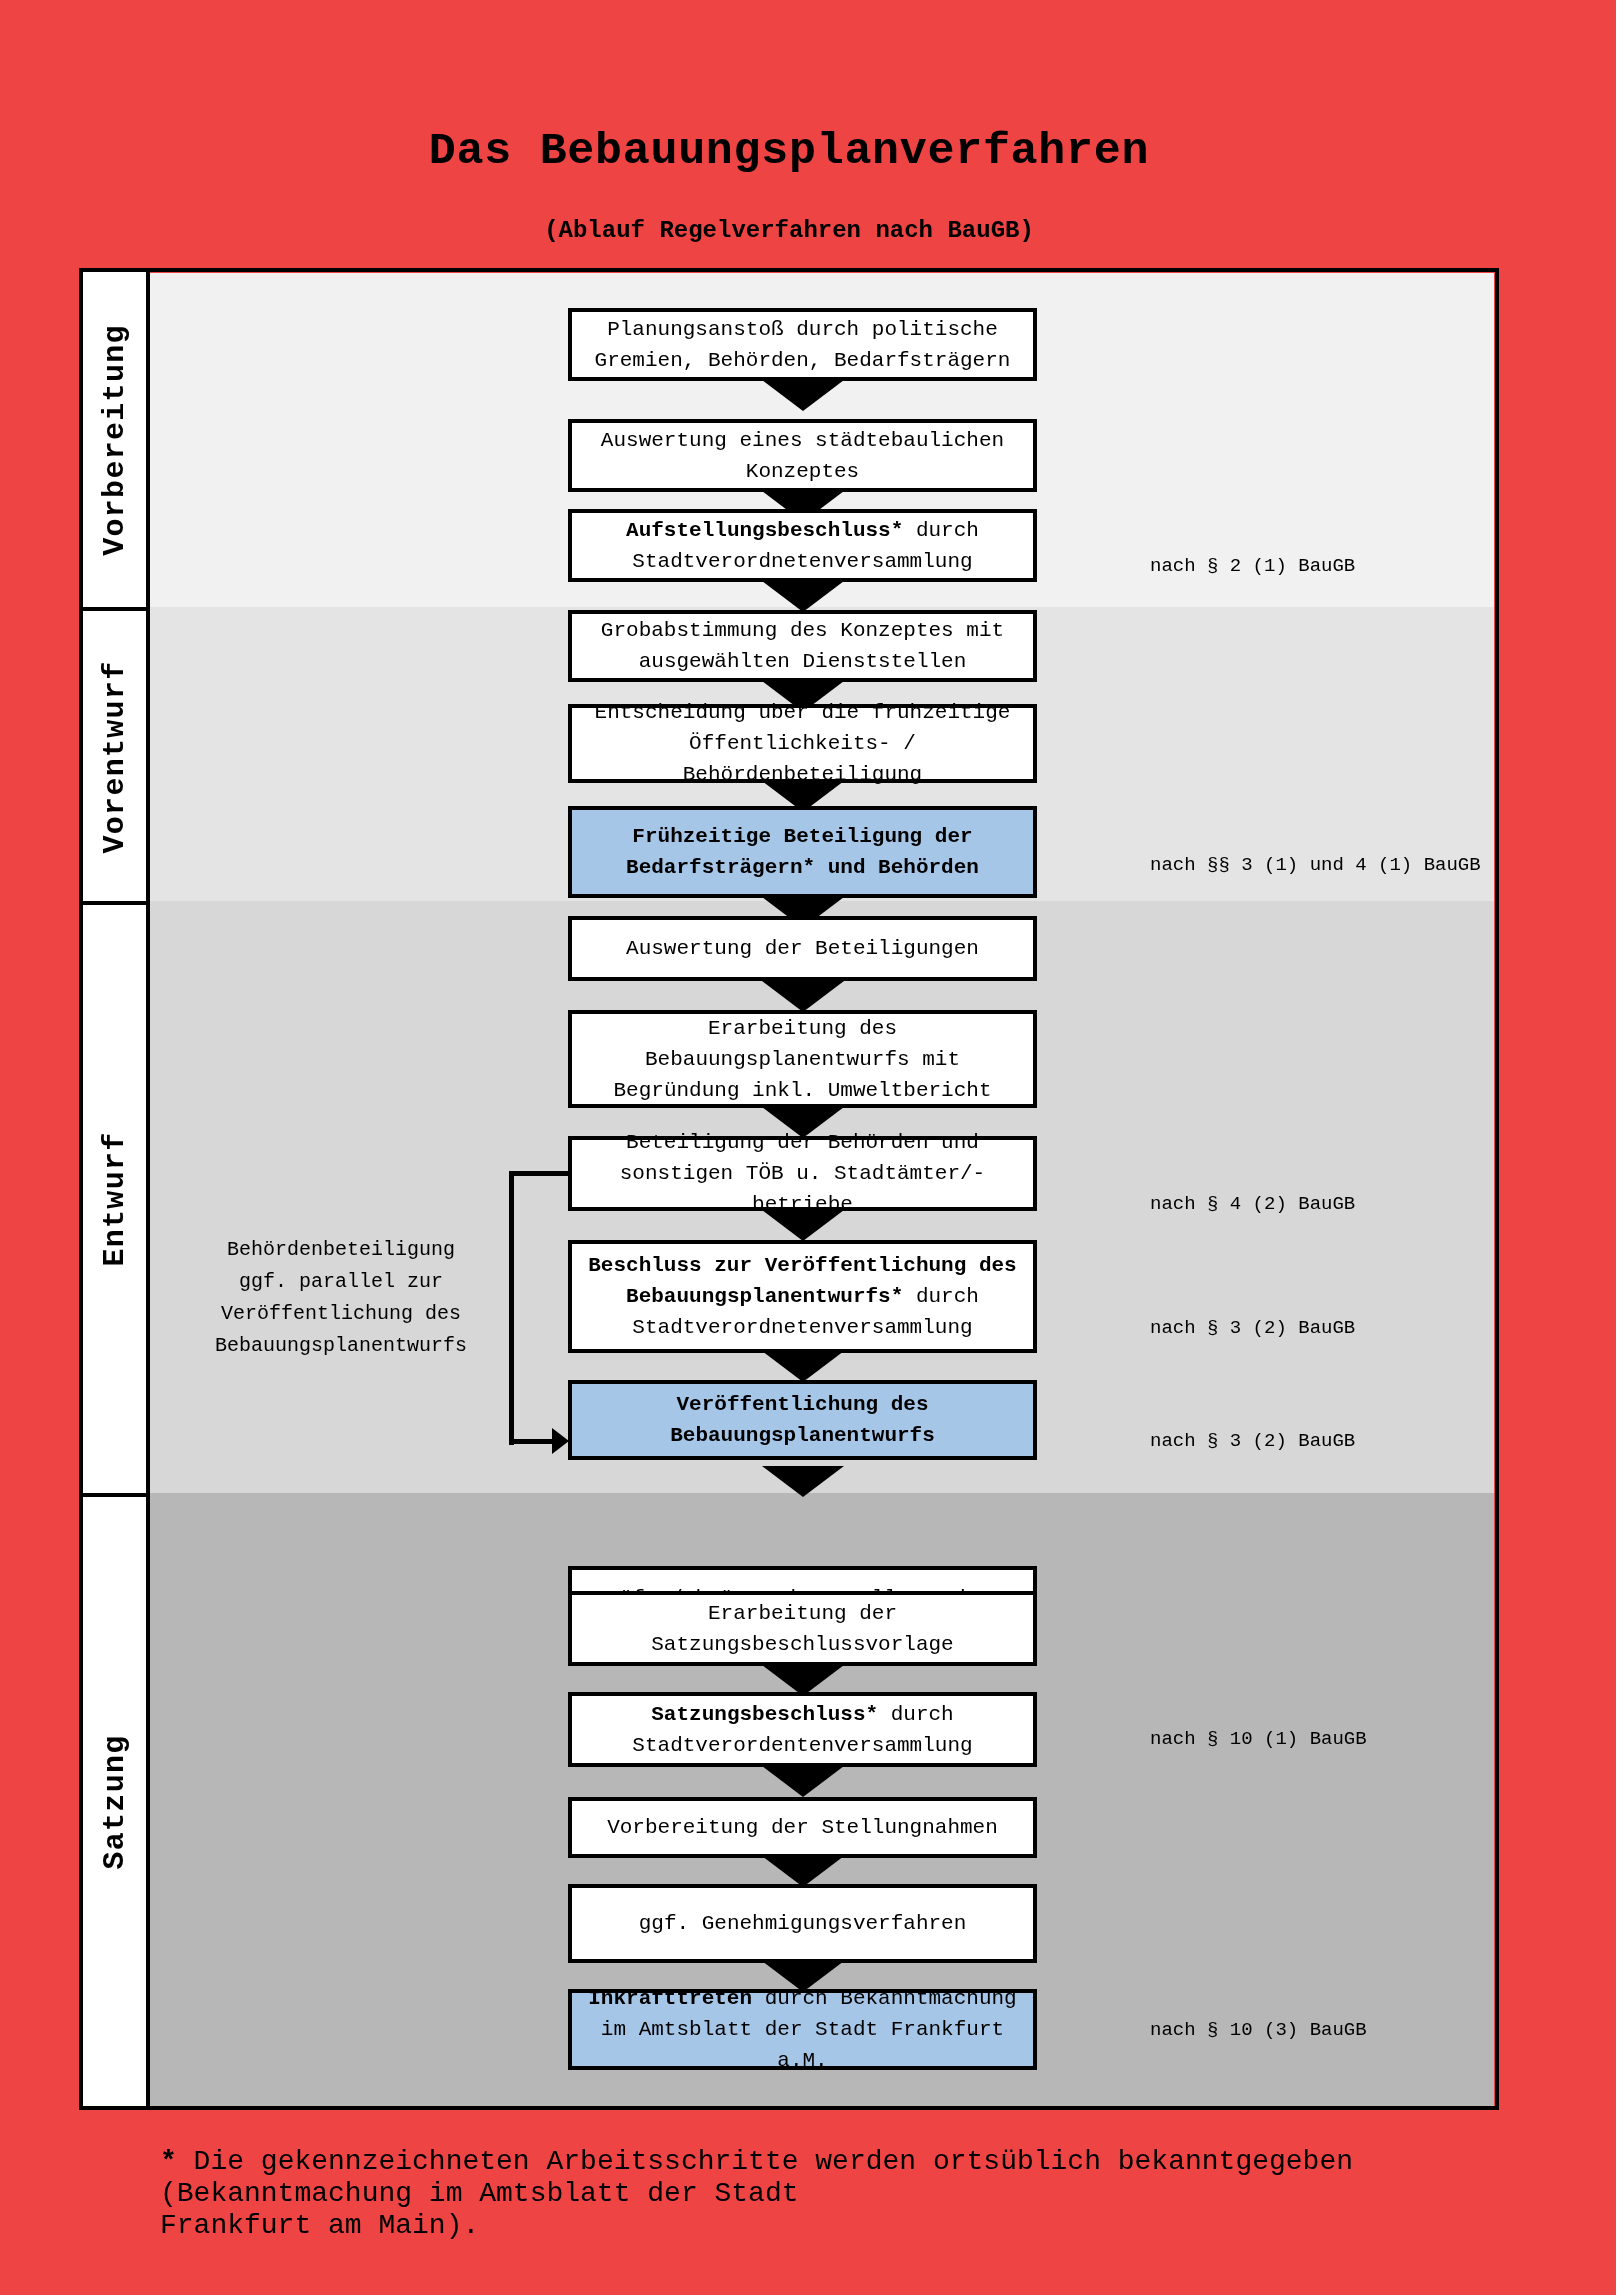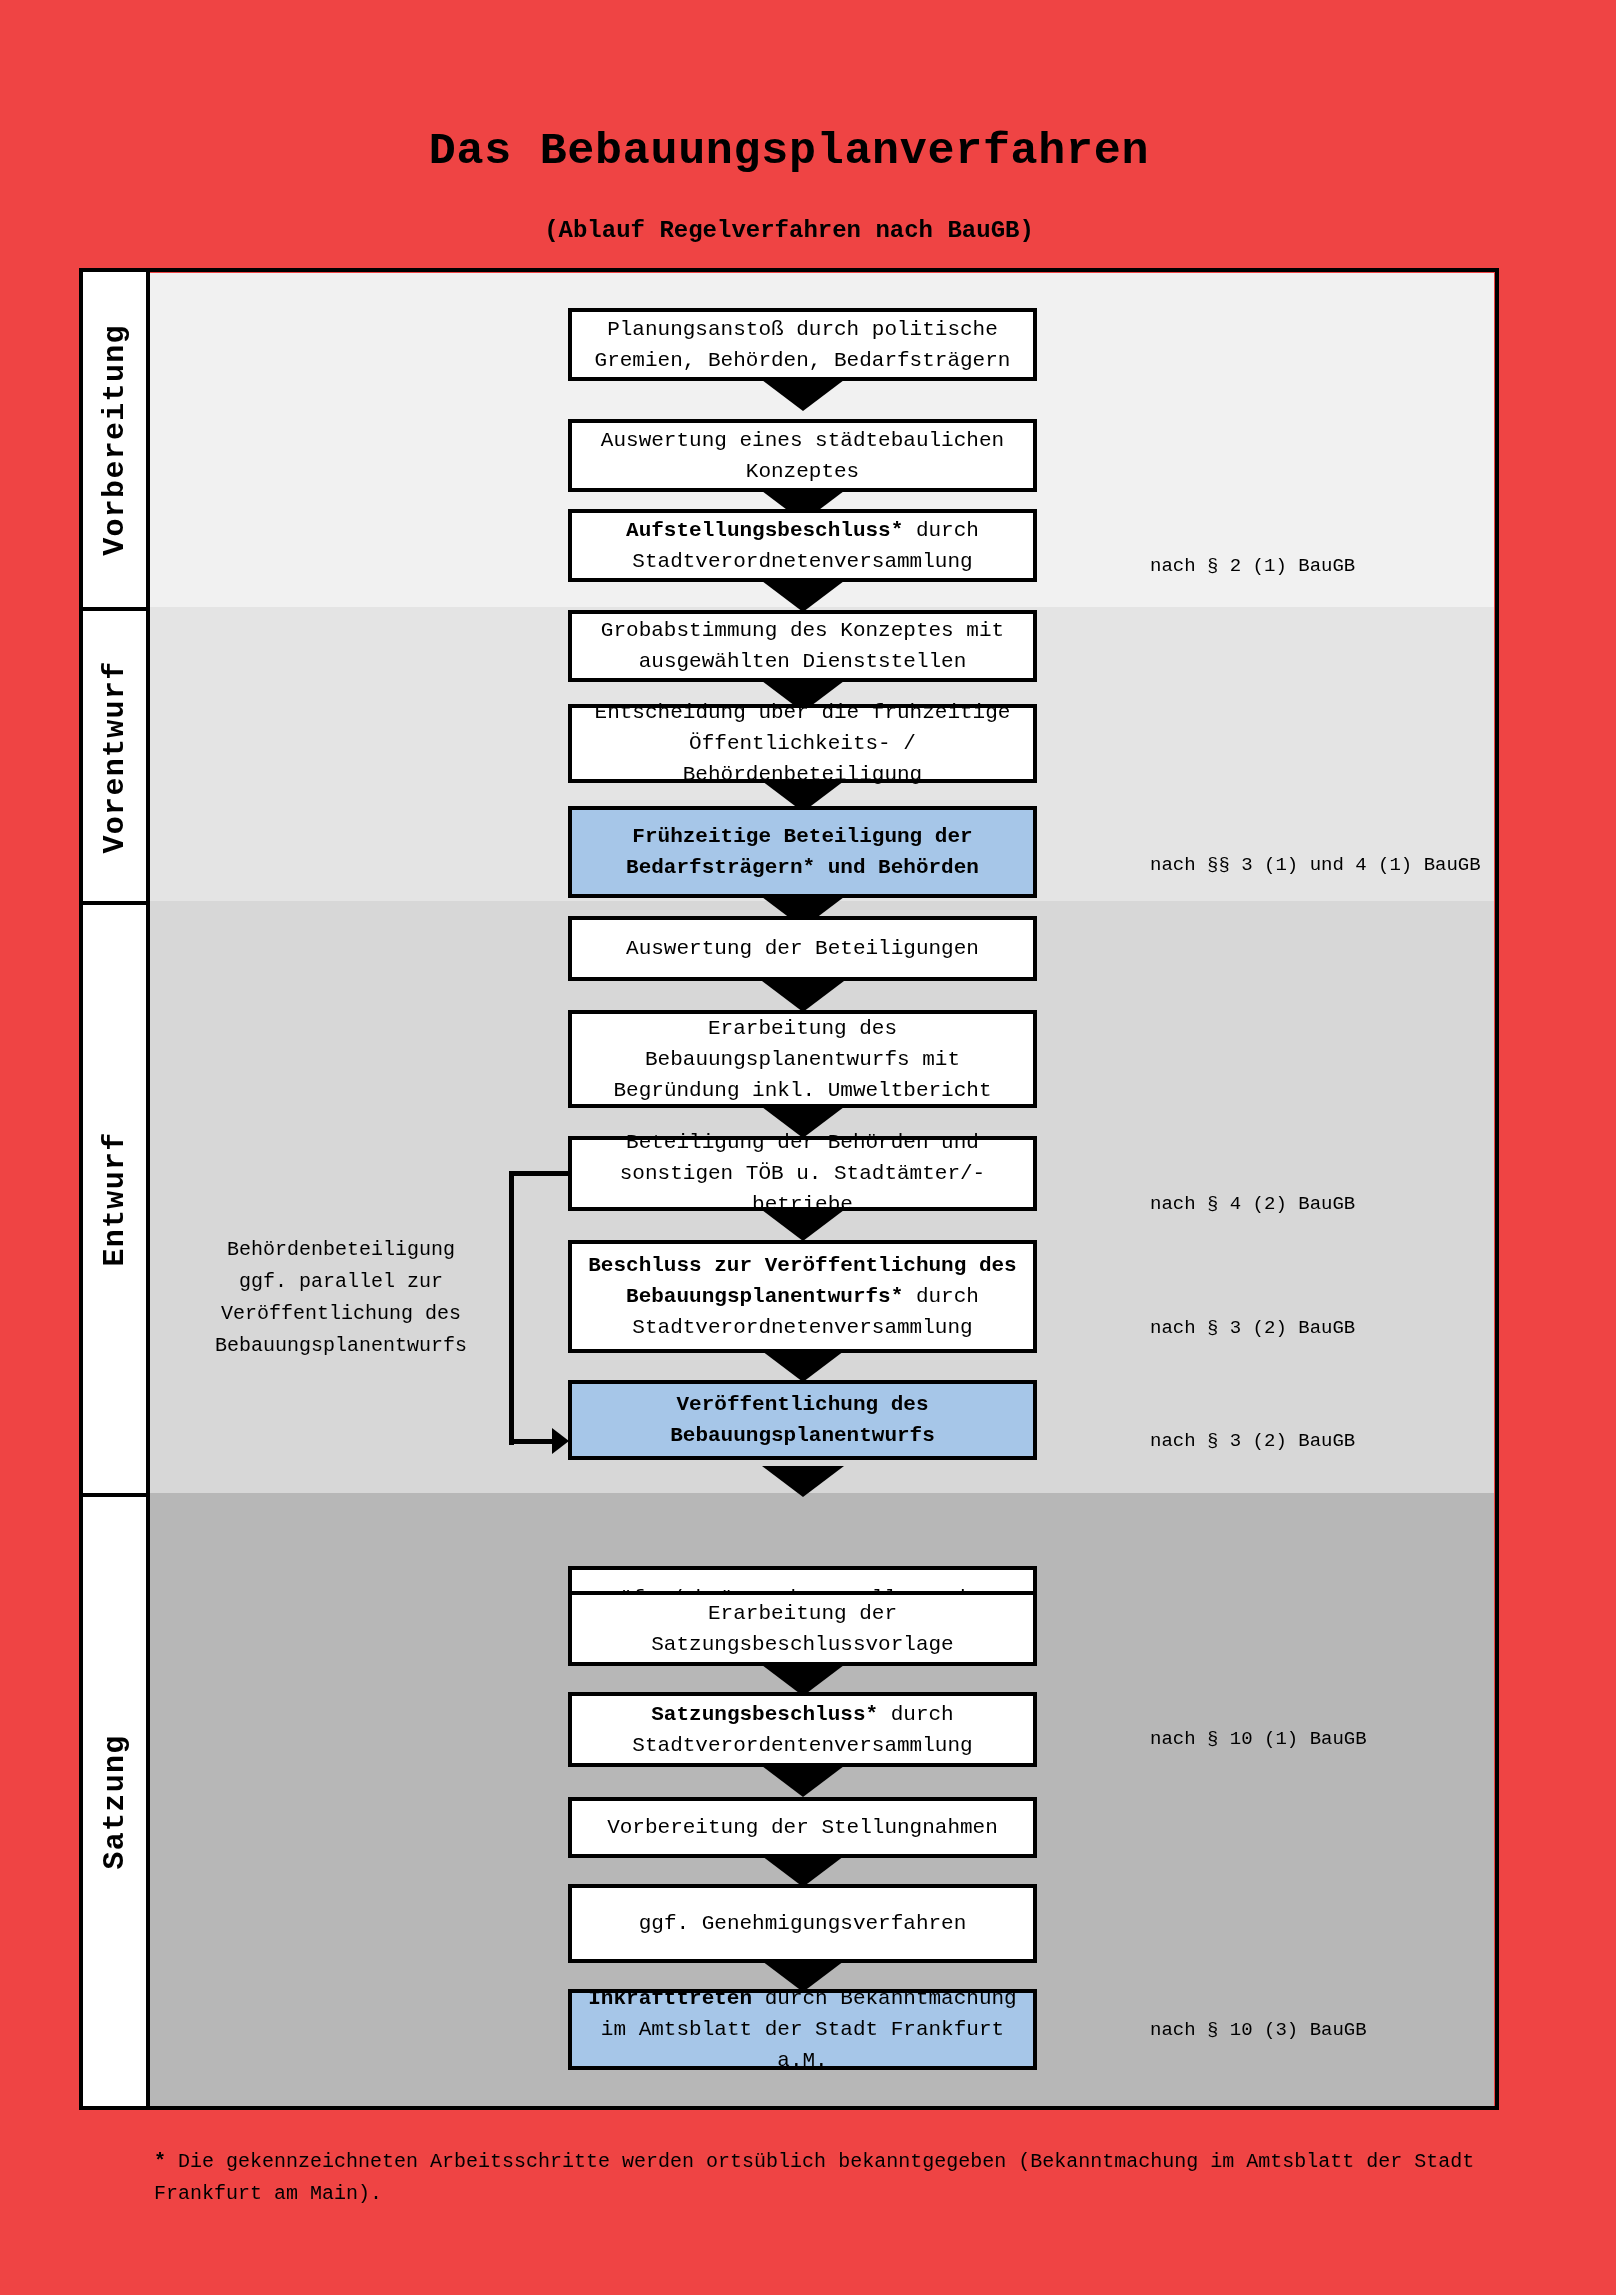--- a/index.html
+++ b/index.html
@@ -41,22 +41,22 @@
               font-size:20px;line-height:32px;z-index:8;}
   
   .conn{position:absolute;background:var(--border,#000);z-index:5;}
   .conn-h1{left:512px;top:1171px;width:56px;height:5.2px;}
   .conn-v{left:509px;top:1171px;width:5.2px;height:274px;}
   .conn-h2{left:509px;top:1439px;width:46px;height:5.2px;}
   .conn-head{position:absolute;left:552px;top:1428px;width:0;height:0;z-index:5;
              border-top:13.7px solid transparent;border-bottom:13.7px solid transparent;
              border-left:17px solid var(--border,#000);}
   
-  .footnote{position:absolute;left:154px;top:2146px;width:1381px;
-            font-size:20px;line-height:32px;}
+  .footnote{position:absolute;left:160px;top:2146px;width:1381px;
+            font-size:28px;line-height:32px;}
 </style>
 </head>
 <body>
 
 <div class="page">
 
   <div class="title">Das Bebauungsplanverfahren</div>
   <div class="subtitle">(Ablauf Regelverfahren nach BauGB)</div>
 
   <div class="band s1"></div>

